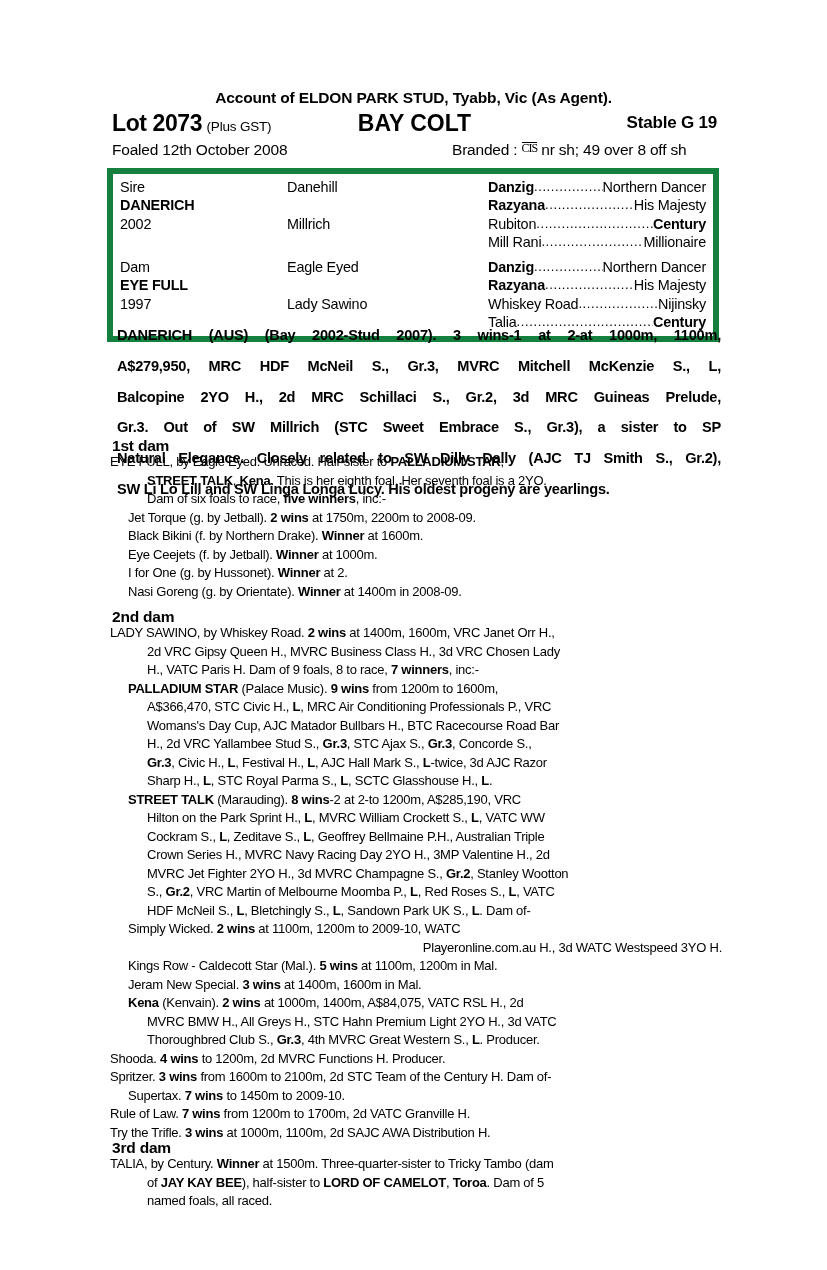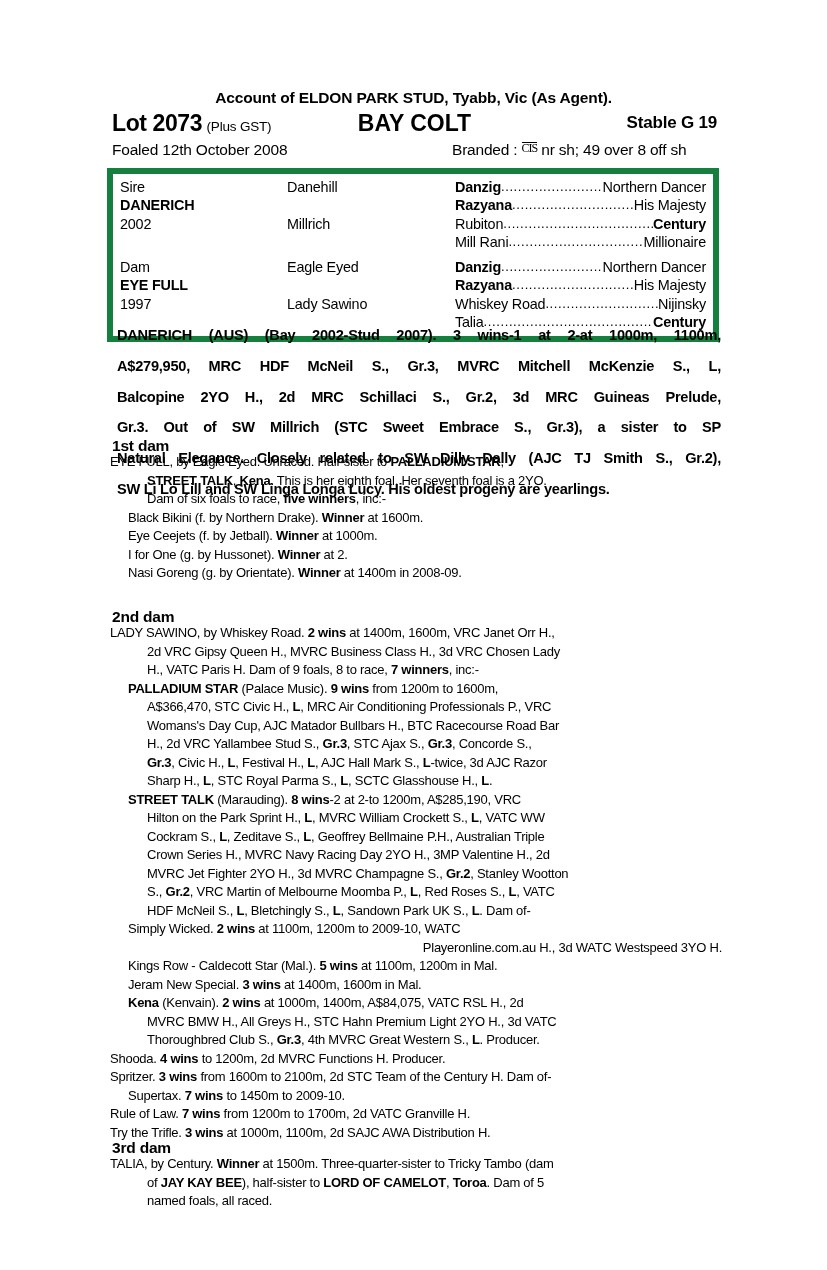--- a/index.html
+++ b/index.html
@@ -134,21 +134,21 @@
   }
   .ped-c3 {
     flex: 1;
     padding-right: 7px;
     box-sizing: border-box;
     display: flex;
     align-items: baseline;
     white-space: nowrap;
     overflow: hidden;
   }
-  .gp-name { flex: 0 0 auto; }
+  .gp-name { flex: 0 0 auto; margin-left: 33px; }
   .gp-dots {
     flex: 1 1 auto;
     overflow: hidden;
     white-space: nowrap;
     letter-spacing: 0.6px;
     font-size: 13px;
     position: relative;
     top: -1px;
   }
   .gp-tail { flex: 0 0 auto; }
@@ -316,20 +316,21 @@
       <span class="just">Gr.3. Out of SW Millrich (STC Sweet Embrace S., Gr.3), a sister to SP</span>
       <span class="just">Natural Elegance. Closely related to SW Dilly Dally (AJC TJ Smith S., Gr.2),</span>
       <span>SW Li Lo Lill and SW Linga Longa Lucy. His oldest progeny are yearlings.</span>
     </div>
 
   <div class="dam-head" style="top:437px">1st dam</div>
   <div class="txtblock" style="top:453px" id="block-1">
       <div class="ln j">EYE FULL, by Eagle Eyed. Unraced. Half-sister to <b>PALLADIUM STAR</b>,</div>
       <div class="ln j i2"><b>STREET TALK</b>, <b>Kena</b>. This is her eighth foal. Her seventh foal is a 2YO.</div>
       <div class="ln i2">Dam of six foals to race, <b>five winners</b>, inc:-</div>
+      <div class="ln i1">Jet Torque (g. by Jetball). <b>2 wins</b> at 1750m, 2200m to 2008-09.</div>
       <div class="ln i1">Black Bikini (f. by Northern Drake). <b>Winner</b> at 1600m.</div>
       <div class="ln i1">Eye Ceejets (f. by Jetball). <b>Winner</b> at 1000m.</div>
       <div class="ln i1">I for One (g. by Hussonet). <b>Winner</b> at 2.</div>
       <div class="ln i1">Nasi Goreng (g. by Orientate). <b>Winner</b> at 1400m in 2008-09.</div>
     </div>
 
   <div class="dam-head" style="top:608px">2nd dam</div>
   <div class="txtblock" style="top:624px" id="block-2">
       <div class="ln j">LADY SAWINO, by Whiskey Road. <b>2 wins</b> at 1400m, 1600m, VRC Janet Orr H.,</div>
       <div class="ln j i2">2d VRC Gipsy Queen H., MVRC Business Class H., 3d VRC Chosen Lady</div>

